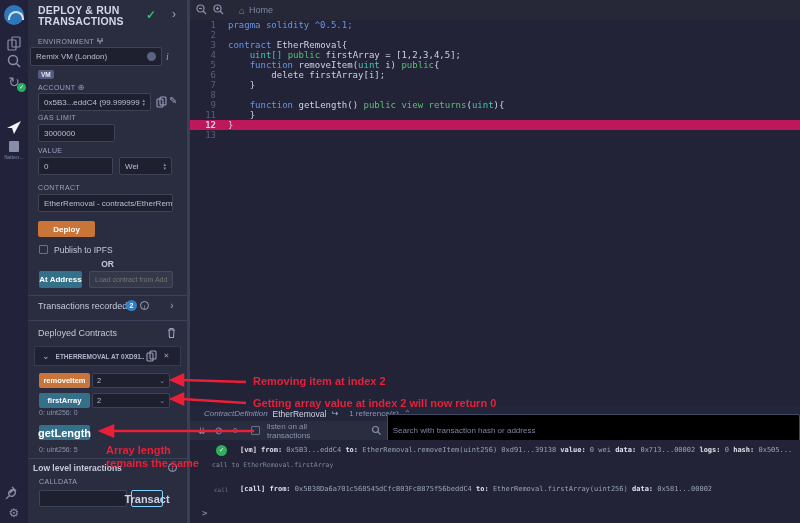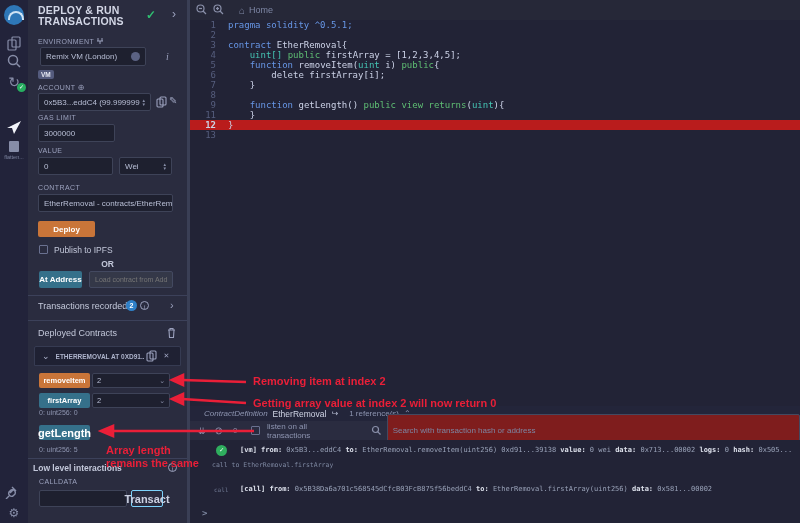--- a/index.html
+++ b/index.html
@@ -38,27 +38,27 @@
   .result-line { font-size:7px; color:#8e95b0; }
   .fn-input { background:#1e202f; border:1px solid #3e4358; border-radius:2px; color:#b9bfd6; font-size:7.5px; display:flex; align-items:center; padding:0 4px; }
 
   
   .main { left:190px; top:0; width:610px; height:523px; background:#222336; z-index:3; }
   .tabbar { position:absolute; left:0; top:0; width:610px; height:20px; background:#262838; display:flex; align-items:stretch; }
   .tab { display:flex; align-items:center; gap:4px; padding:0 8px; font-size:9px; color:#7e87a5; }
   .tab.active { background:#2f3149; border:1px solid #c9cee0; color:#e3e6f0; }
   .editor { position:absolute; left:0; top:20px; width:610px; height:386px; font-family:"DejaVu Sans Mono",monospace; font-size:9px; line-height:10px; }
   .code-line { position:relative; height:10px; white-space:pre; }
-  .code-line.active-line { background:#b91c1c; }
+  .code-line.active-line { background:#be185d; }
   .gutter-num { display:inline-block; width:26px; text-align:right; color:#565e7e; margin-right:12px; }
   .active-line .gutter-num { color:#cdd2e4; font-weight:bold; }
   .kw { color:#6796e6; } .ty { color:#45c5b5; } .md { color:#5fbf74; } .pl { color:#ccd2e7; }
   .refbar { position:absolute; left:0; top:406px; width:610px; height:15px; background:#23253a; display:flex; align-items:center; font-size:8px; color:#8d94b0; gap:5px; padding-left:14px; }
   .termbar { position:absolute; left:0; top:421px; width:610px; height:19px; background:#2a2c40; display:flex; align-items:center; color:#8d94b0; font-size:8px; }
-  .term-search { background:#7f1d1d; border:1px solid #434960; border-radius:2px; color:#9aa2bb; font-size:8px; height:21px; padding:16px 5px; width:432px; font-family:"Liberation Sans",sans-serif; }
+  .term-search { background:#000000; border:1px solid #434960; border-radius:2px; color:#9aa2bb; font-size:8px; height:21px; padding:16px 5px; width:432px; font-family:"Liberation Sans",sans-serif; }
   .term-search::placeholder { color:#7d86a3; }
   .terminal { position:absolute; left:0; top:440px; width:610px; height:83px; background:#222336; font-family:"DejaVu Sans Mono",monospace; }
   .tline { position:absolute; white-space:nowrap; overflow:hidden; font-size:7px; color:#99a2b8; }
   .tline .b { font-weight:bold; color:#dde1ec; }
   .tcheck { width:11px; height:11px; border-radius:50%; background:#2fae5e; color:#fff; font-size:7px; line-height:11px; text-align:center; }
 
   
   .annot { position:absolute; color:#ea1f38; font-weight:bold; font-size:11px; z-index:50; pointer-events:none; line-height:13px; }
   .arrows { position:absolute; left:0; top:0; width:800px; height:523px; z-index:49; pointer-events:none; }
 
@@ -114,21 +114,21 @@
   <div class="abs side-panel">
     <div class="abs sp-title">DEPLOY &amp; RUN TRANSACTIONS</div>
     <div class="abs sp-check">✓</div>
     <div class="abs sp-chev">›</div>
 
     <div class="abs lbl" style="left:10px; top:37px"><span>ENVIRONMENT</span> <svg width="9" height="8" style="vertical-align:-1px">
           <g stroke="#9ba1bd" stroke-width="1" fill="none">
             <path d="M2,1 v3 M6,1 v3 M1,4 h6 M4,4 v3"></path>
           </g>
         </svg></div>
-    <div class="abs ctl" style="left:12px; top:47px; width:106px; height:19px">
+    <div class="abs ctl" style="left:2px; top:47px; width:132px; height:19px">
       <span>Remix VM (London)</span>
       <span style="margin-left:auto; width:9px; height:9px; border-radius:50%; background:#5b6283; display:inline-block"></span>
     </div>
     <div class="abs" style="left:138px; top:51px; color:#9ba1bd; font-family:'Liberation Serif',serif; font-style:italic; font-size:10px">i</div>
     <span class="abs vm-badge" style="left:10px; top:70px">VM</span>
 
     <div class="abs lbl" style="left:10px; top:83px"><span>ACCOUNT</span> <span style="font-size:8px">⊕</span></div>
     <div class="abs ctl" style="left:10px; top:93px; width:113px; height:18px">
       <span>0x5B3...eddC4 (99.999999</span>
       <span class="caret-ud">▴<br>▾</span>

